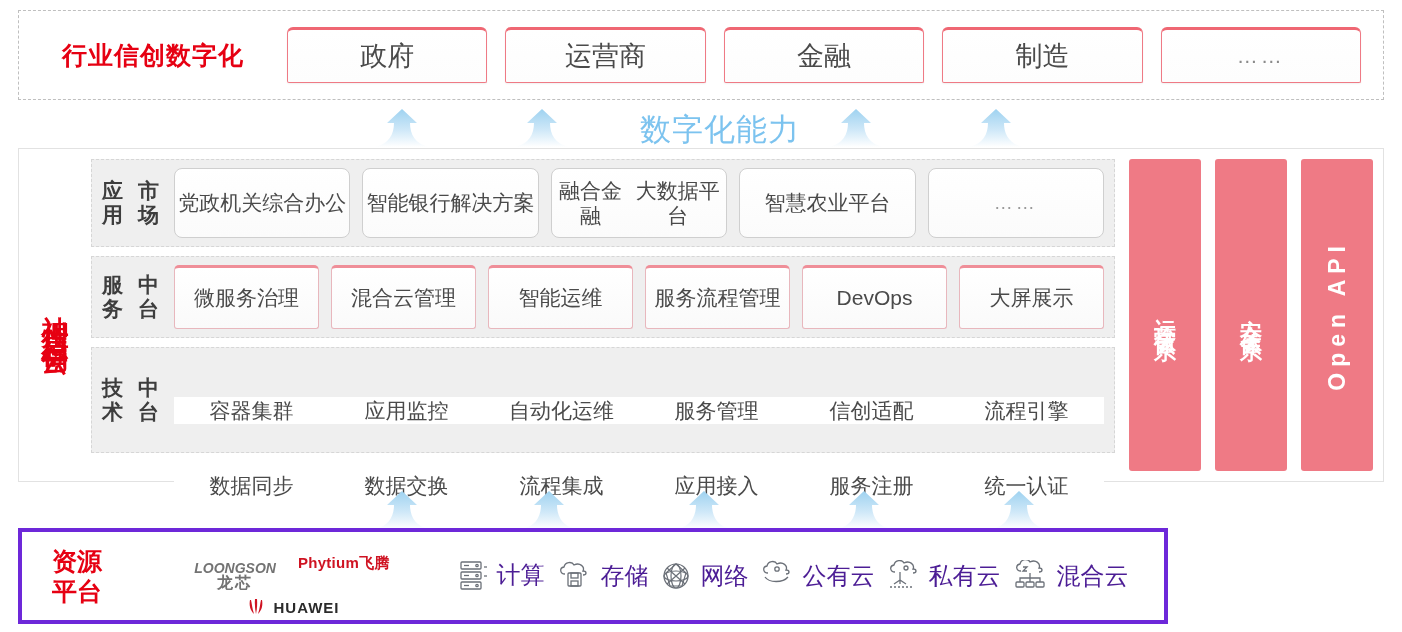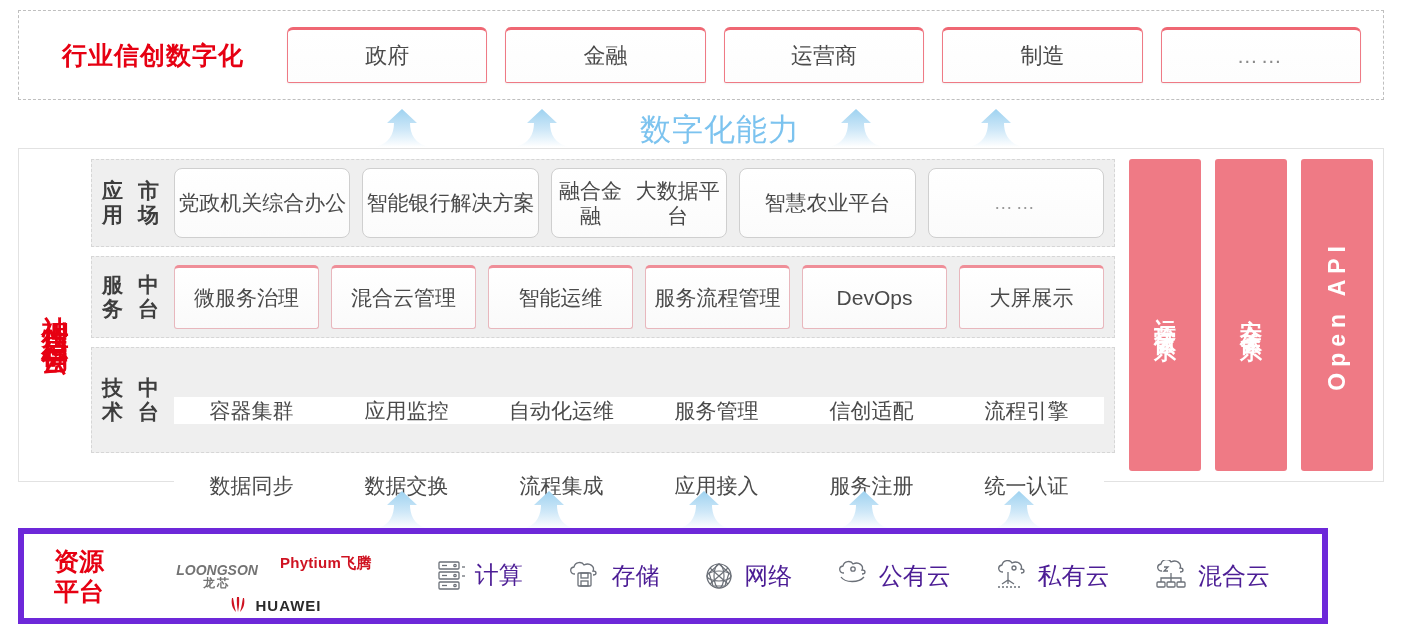--- a/index.html
+++ b/index.html
@@ -34,21 +34,21 @@
     padding-right: 22px;
     height: 56px;
   }
   .ind-card {
     flex: 1;
     background: linear-gradient(#ffffff, #fdfdfd);
     border: 1px solid #ef7a85;
     border-top: 3px solid #ef6773;
     border-radius: 6px 6px 2px 2px;
     display: flex; align-items: center; justify-content: center;
-    font-size: 22px; color: #4a4a4a;
+    font-size: 27px; color: #4a4a4a;
     box-shadow: 0 1px 2px rgba(0,0,0,.06);
   }
   .ind-card.dots { color: #8a8a8a; letter-spacing: 3px; font-size: 21px; }
 
   
   .arrow-strip { position: absolute; width: 100%; height: 44px; }
   .arrow-strip.top { top: 104px; left: 0; }
   .arrow-strip.bottom { top: 486px; left: 0; }
   .arrow {
     position: absolute; bottom: 0;
@@ -157,44 +157,44 @@
     transform: rotate(180deg);
     letter-spacing: 6px;
     font-size: 23px;
     font-weight: bold;
   }
 
   
   .resource-band {
     position: absolute;
     left: 18px; top: 528px;
-    width: 1310px; height: 96px;
-    border: 6px solid #6d28d9;
+    width: 1150px; height: 96px;
+    border: 4px solid #6d28d9;
     background: #fff;
-    display: flex; align-items: center;
+    display: flex; align-items: center; gap: 20px;
   }
   .res-title {
     width: 110px; text-align: center;
     color: #e60012; font-size: 25px; font-weight: bold;
     line-height: 1.2;
     flex-shrink: 0;
   }
   .vendor-logos {
     width: 280px;
     display: flex; flex-direction: column;
     align-items: center; justify-content: center;
     gap: 8px;
     flex-shrink: 0;
   }
   .vendor-row { display: flex; align-items: center; gap: 22px; }
   .logo-loongson {
     color: #737373; font-weight: bold; font-style: italic;
     font-size: 14px; line-height: 1; text-align: center; margin-top: 24px;
   }
-  .logo-loongson small { display: block; font-size: 12px; font-style: normal; letter-spacing: 2px; }
+  .logo-loongson small { display: block; font-size: 16px; font-style: normal; letter-spacing: 2px; }
   .logo-phytium {
     color: #cf1322; font-weight: bold; font-size: 15px; letter-spacing: .3px;
   }
   .logo-huawei {
     display: flex; align-items: center; gap: 7px;
     color: #2b2b2b; font-weight: bold; font-size: 15px; letter-spacing: 1px;
   }
   .res-items {
     flex: 1; display: flex; align-items: center;
     justify-content: space-around;
@@ -206,22 +206,22 @@
   }
   .res-item svg { display: block; }
 </style>
 </head>
 <body>
 
 <div class="industry-band">
   <div class="industry-title">行业信创数字化</div>
   <div class="industry-cards">
     <div class="ind-card">政府</div>
+    <div class="ind-card">运营商</div>
     <div class="ind-card">金融</div>
-    <div class="ind-card">运营商</div>
     <div class="ind-card">制造</div>
     <div class="ind-card dots">……</div>
   </div>
 </div>
 
 <div class="arrow-strip top">
   <div class="cap-label">数字化能力</div>
   <div class="arrow" style="left:373px">
 <svg viewBox="0 0 58 40" xmlns="http://www.w3.org/2000/svg">
   <defs>

